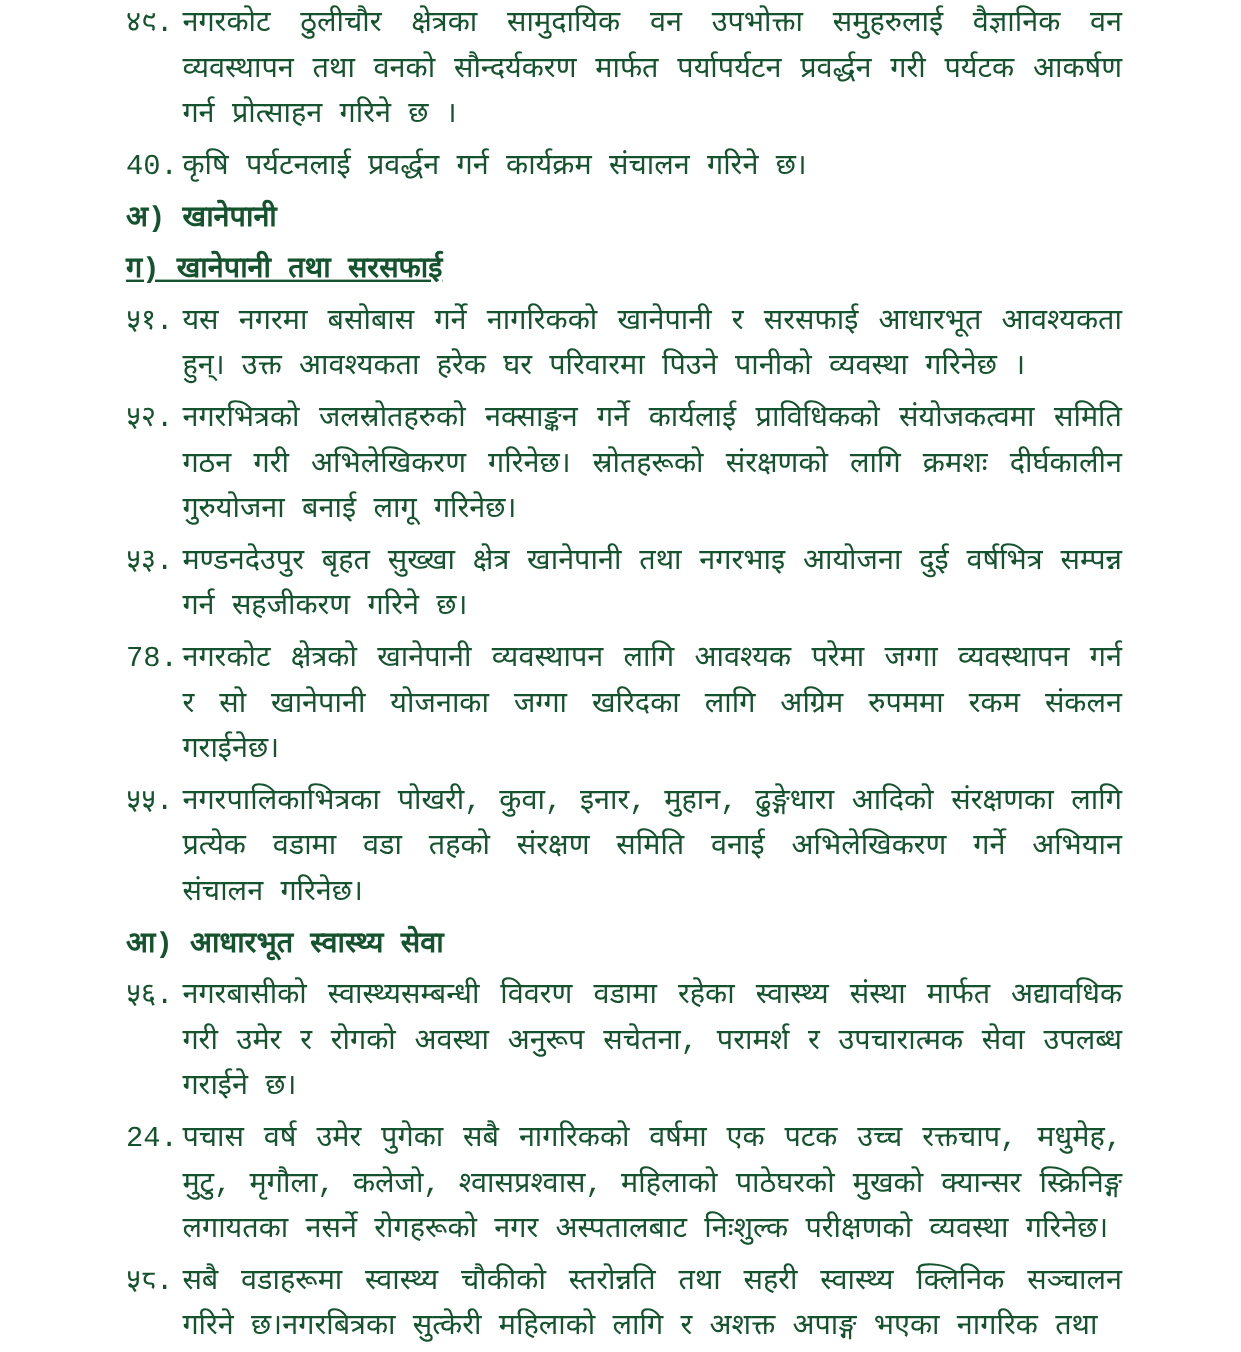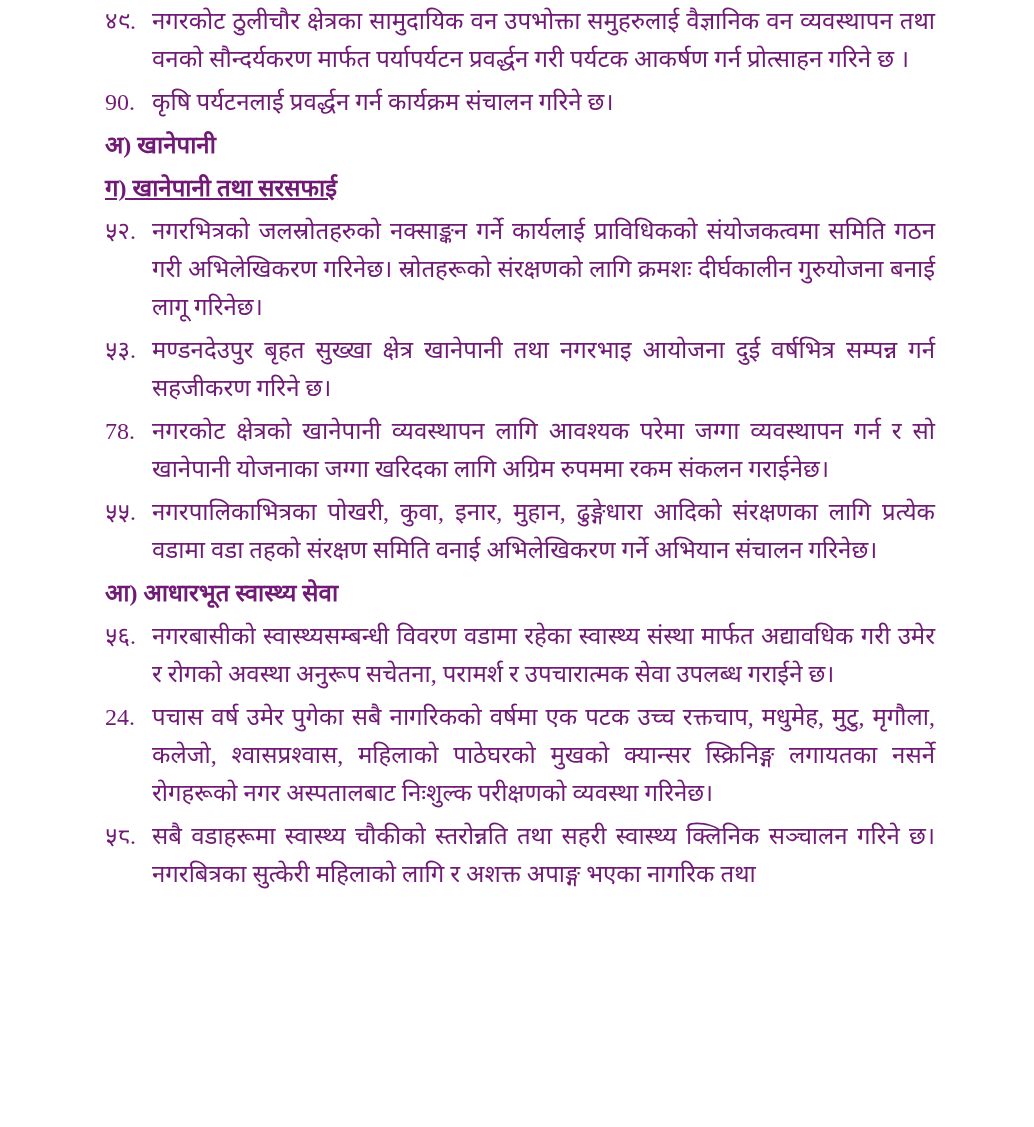--- a/index.html
+++ b/index.html
@@ -6,22 +6,22 @@
     margin: 0;
     padding: 0;
     background: #ffffff;
   }
   .page {
     position: relative;
     box-sizing: border-box;
     width: 1034px;
     height: 1127px;
     background: #ffffff;
-    color: #701a75;
-    font-family: Liberation Serif, serif;
+    color: #14532d;
+    font-family: Liberation Mono, monospace;
     padding: 2px 99px 0 105px;
     overflow: hidden;
   }
   .item {
     position: relative;
     padding-left: 47px;
     text-align: justify;
     font-size: 24px;
     line-height: 38px;
     margin: 0 0 5px 0;
@@ -47,28 +47,32 @@
 <body>
 
 <div class="page">
 
   <div class="item">
     <span class="num">४९.</span>
     <span>नगरकोट ठुलीचौर क्षेत्रका सामुदायिक वन उपभोक्ता समुहरुलाई वैज्ञानिक वन व्यवस्थापन तथा वनको सौन्दर्यकरण मार्फत पर्यापर्यटन प्रवर्द्धन गरी पर्यटक आकर्षण गर्न प्रोत्साहन गरिने छ ।</span>
   </div>
 
   <div class="item">
-    <span class="num">90.</span>
+    <span class="num">40.</span>
     <span>कृषि पर्यटनलाई प्रवर्द्धन गर्न कार्यक्रम संचालन गरिने छ।</span>
   </div>
 
   <p class="heading">अ) खानेपानी</p>
 
   <p class="heading underline">ग) खानेपानी तथा सरसफाई</p>
 
+  <div class="item">
+    <span class="num">५१.</span>
+    <span>यस नगरमा बसोबास गर्ने नागरिकको खानेपानी र सरसफाई आधारभूत आवश्यकता हुन्। उक्त आवश्यकता हरेक घर परिवारमा पिउने पानीको व्यवस्था गरिनेछ ।</span>
+  </div>
 
   <div class="item">
     <span class="num">५२.</span>
     <span>नगरभित्रको जलस्रोतहरुको नक्साङ्कन गर्ने कार्यलाई प्राविधिकको संयोजकत्वमा समिति गठन गरी अभिलेखिकरण गरिनेछ। स्रोतहरूको संरक्षणको लागि क्रमशः दीर्घकालीन गुरुयोजना बनाई लागू गरिनेछ।</span>
   </div>
 
   <div class="item">
     <span class="num">५३.</span>
     <span>मण्डनदेउपुर बृहत सुख्खा क्षेत्र खानेपानी तथा नगरभाइ आयोजना दुई वर्षभित्र सम्पन्न गर्न सहजीकरण गरिने छ।</span>
   </div>

